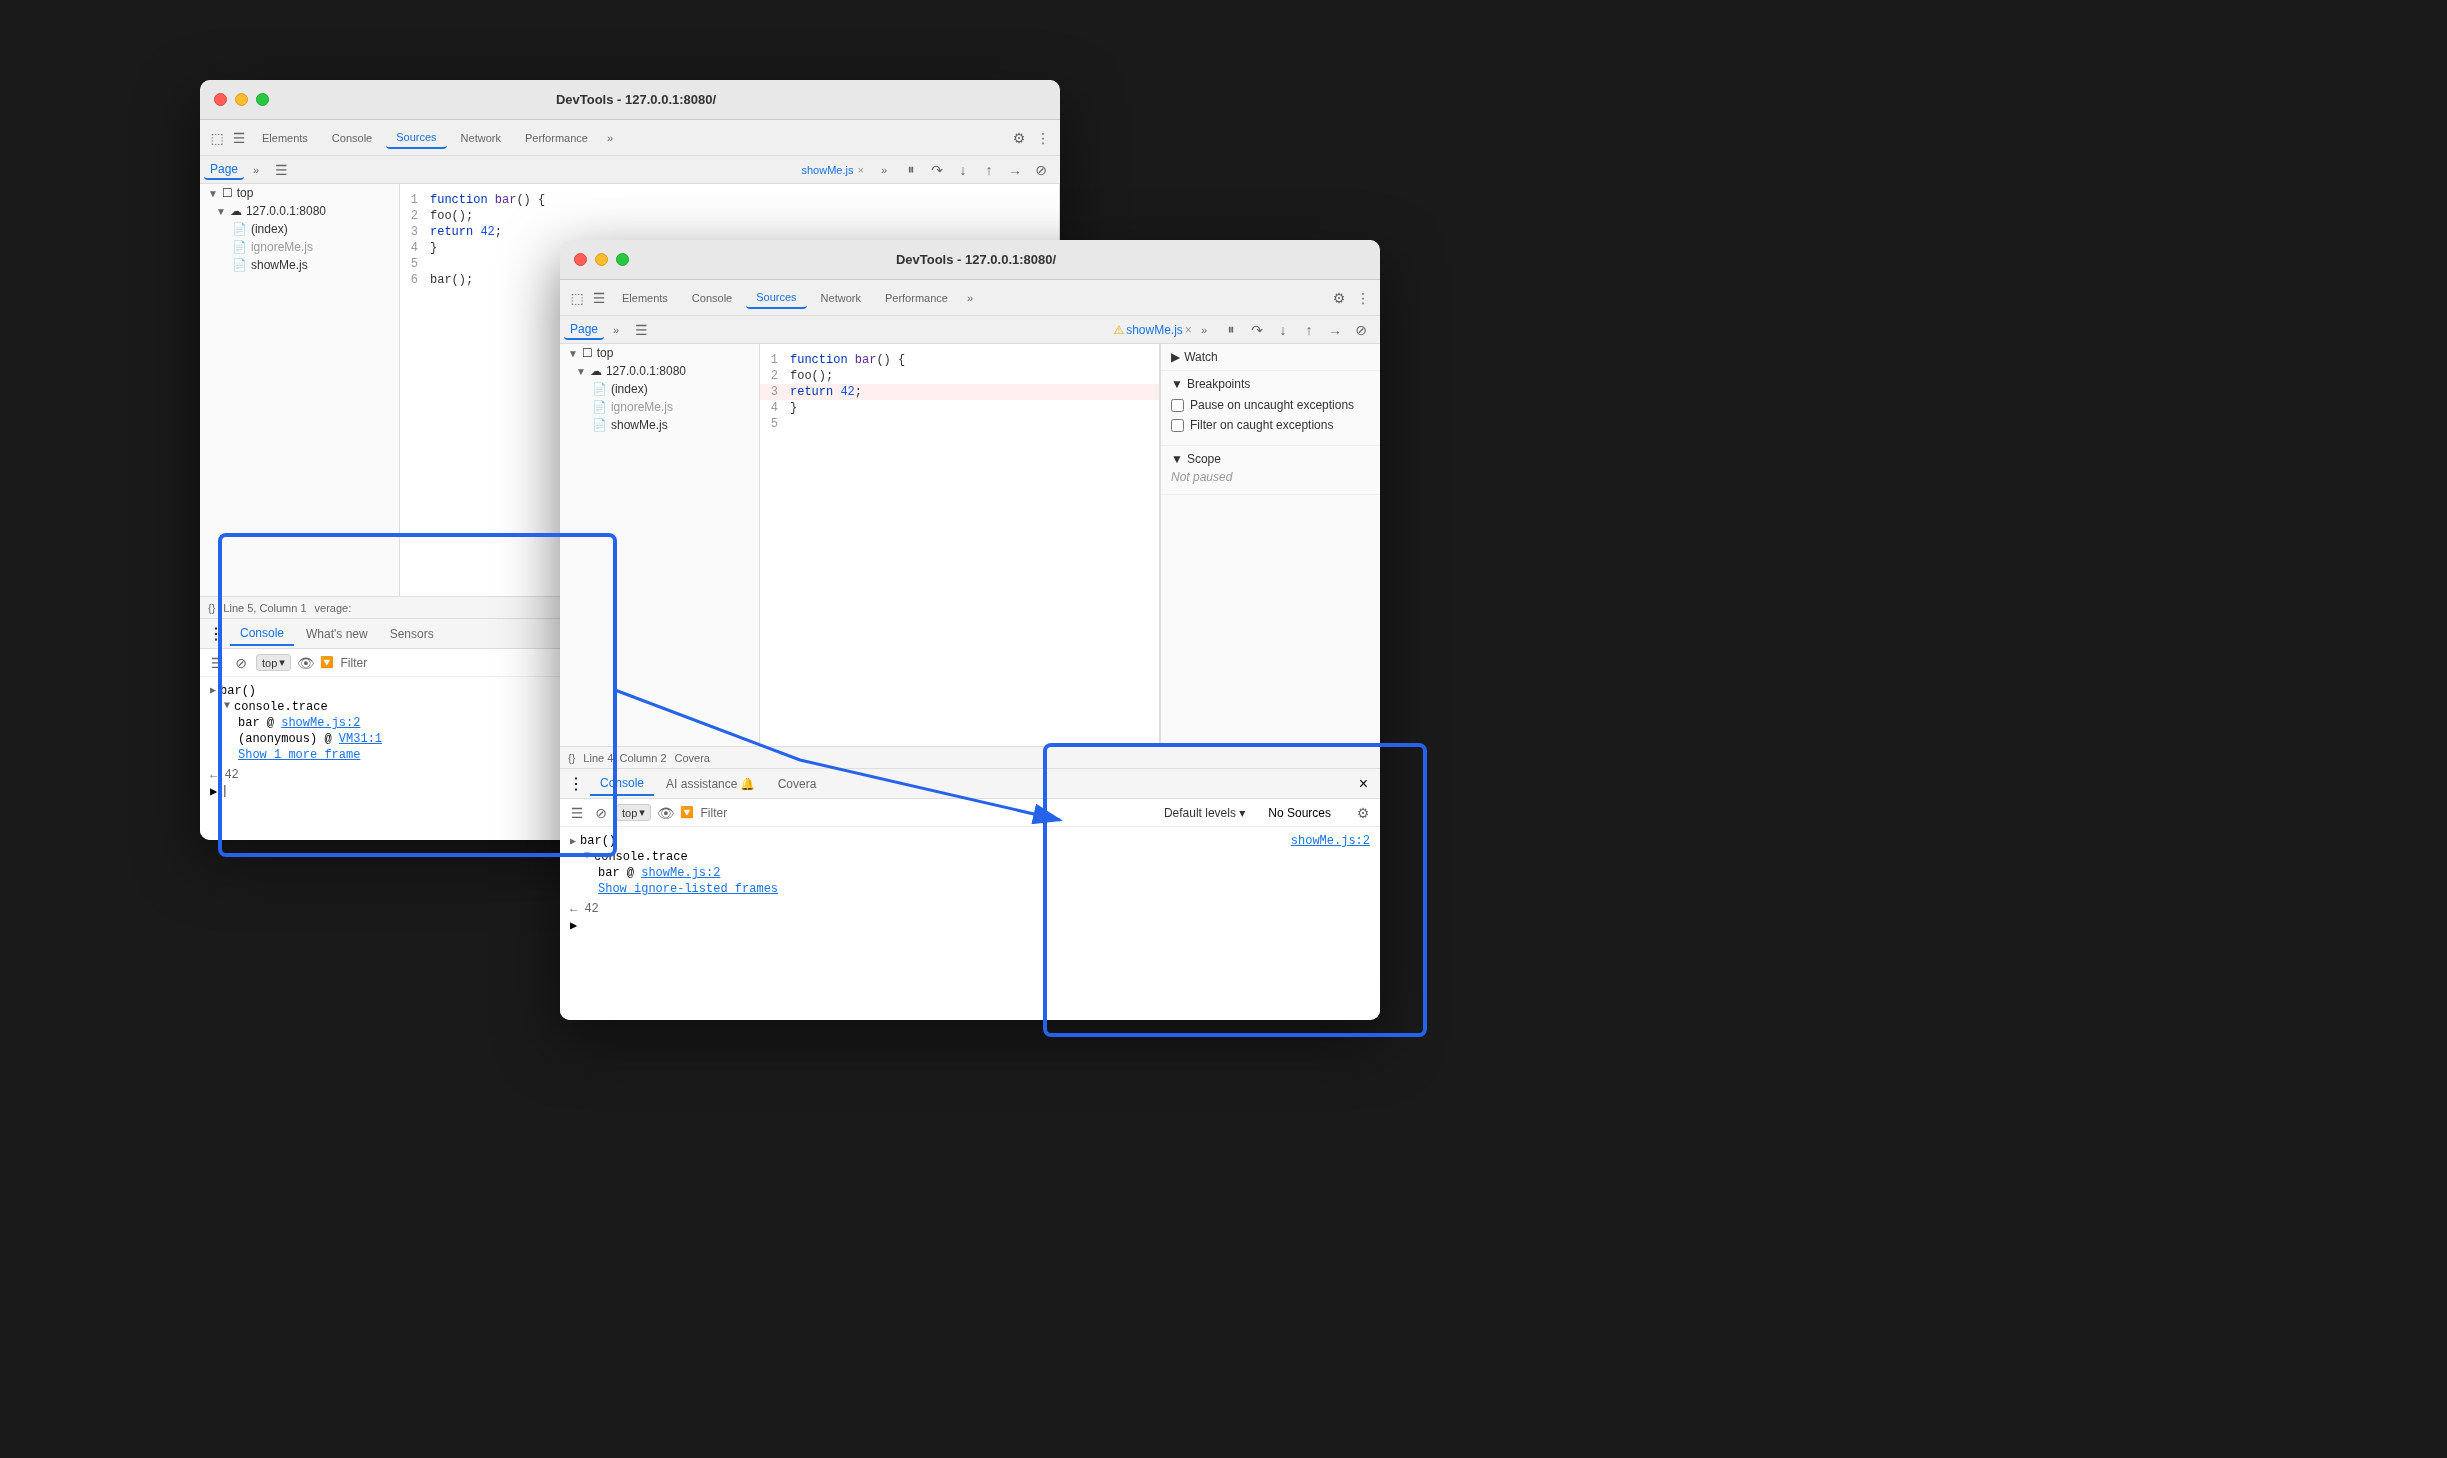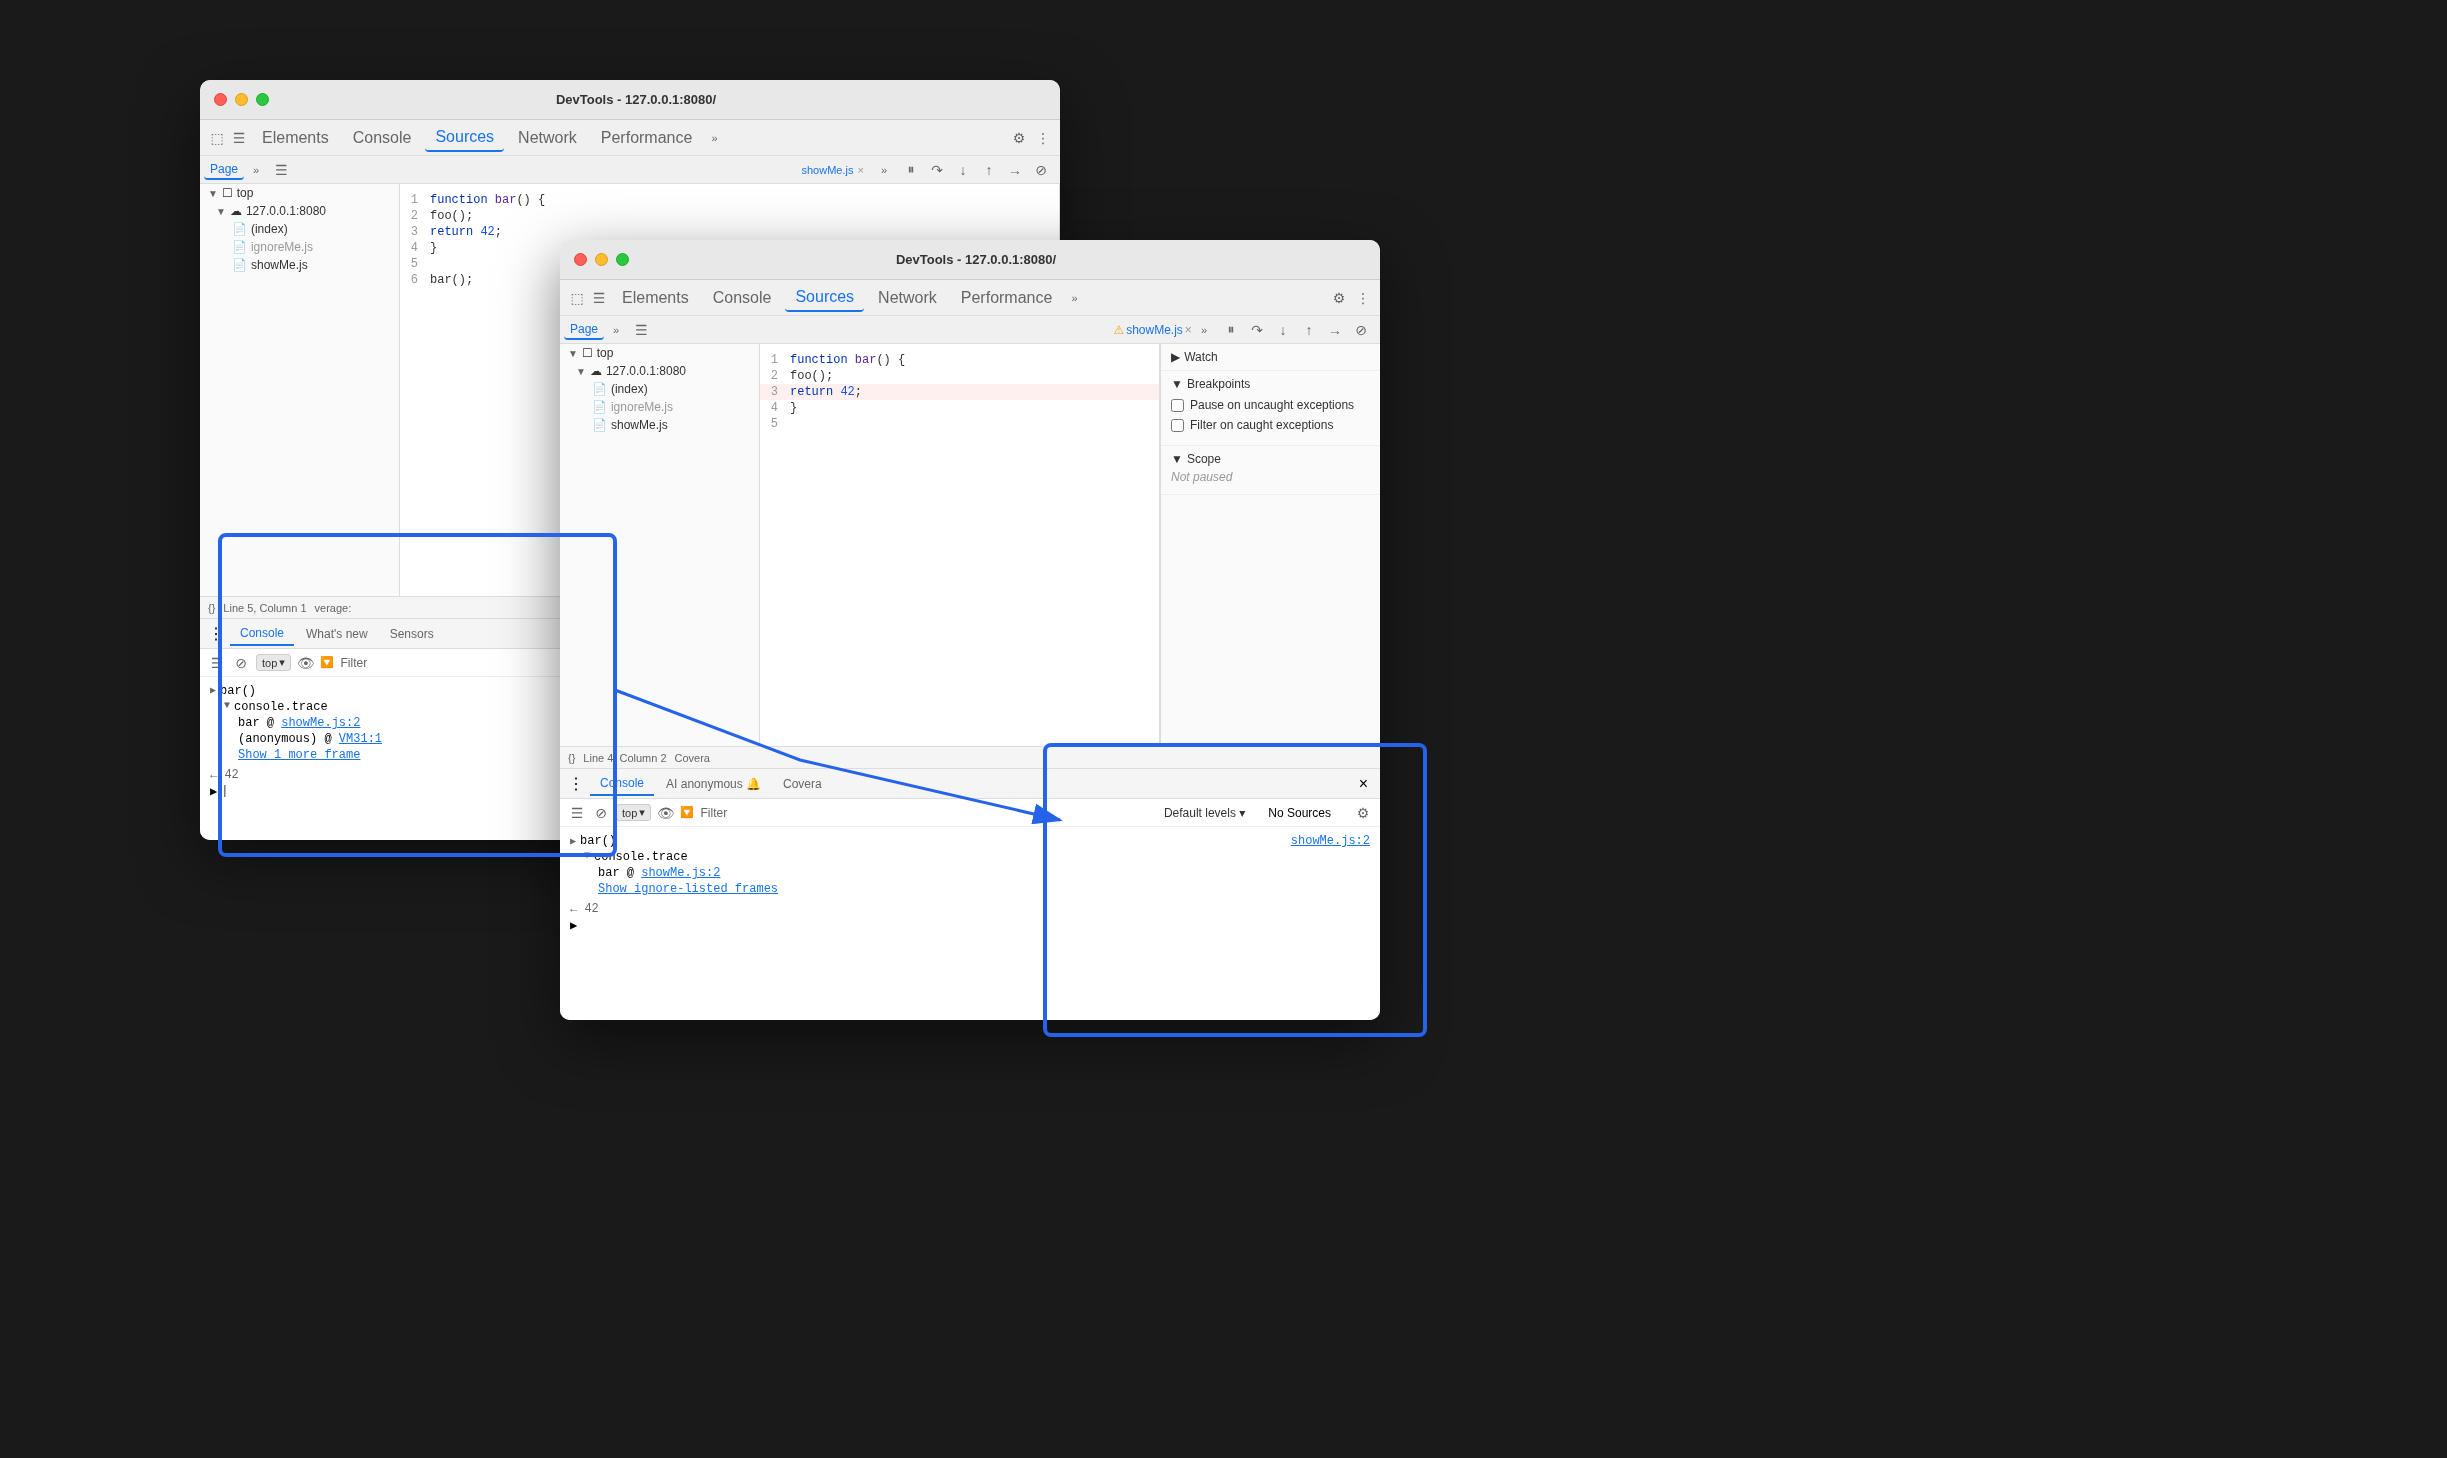--- a/index.html
+++ b/index.html
@@ -81,21 +81,21 @@
       border-bottom: 1px solid #ddd;
       display: flex;
       align-items: center;
       height: 36px;
       padding: 0 8px;
       gap: 4px;
     }
 
     .tab {
       padding: 4px 10px;
-      font-size: 16px;
+      font-size: 11px;
       color: #666;
       cursor: pointer;
       border-radius: 4px;
     }
     .tab.active {
       color: #1a73e8;
       border-bottom: 2px solid #1a73e8;
     }
 
     .toolbar-icon {
@@ -691,21 +691,21 @@
       <span>{}</span>
       <span>Line 4, Column 2</span>
       <span>Covera</span>
     </div>
 
     <div class="console-area" style="height:280px;">
       <div class="console-tabs">
         <div style="padding:2px 4px; cursor:pointer;">⋮</div>
         <span class="console-tab active">Console</span>
         <span class="console-tab" style="display:flex;align-items:center;gap:3px;">
-          <span>AI anonymous 🔔</span>
+          <span>AI assistance 🔔</span>
         </span>
         <span class="console-tab">Covera</span>
         <div style="margin-left:auto; padding:2px 8px; cursor:pointer;">×</div>
       </div>
       <div class="console-toolbar">
         <div class="toolbar-icon">☰</div>
         <div class="toolbar-icon">⊘</div>
         <div class="top-badge">
           <span>top</span>
           <span>▾</span>

